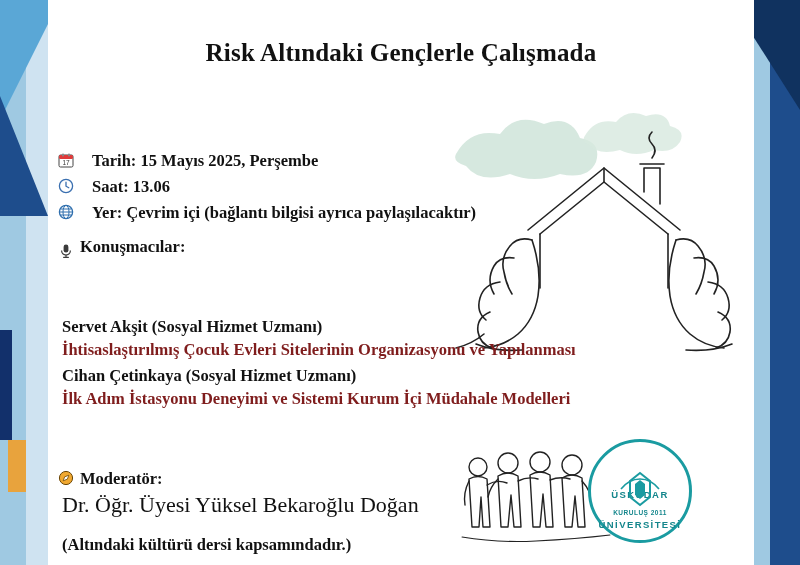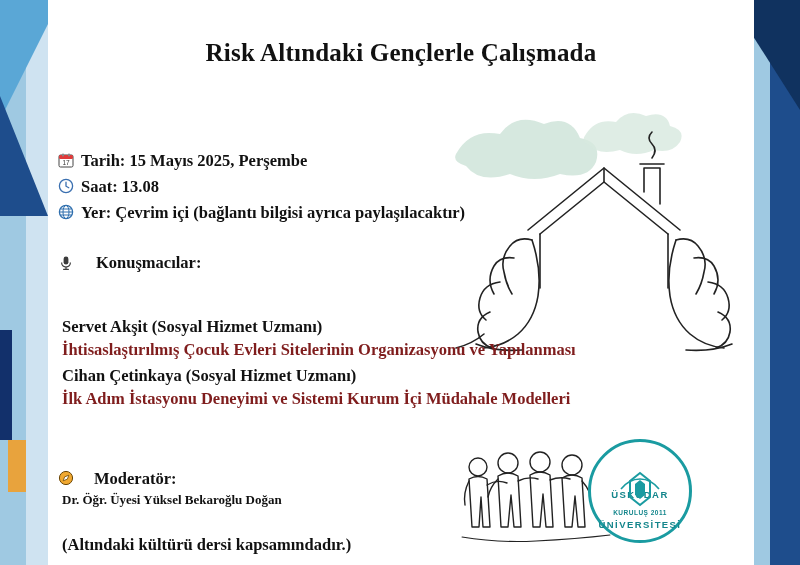--- a/index.html
+++ b/index.html
@@ -120,21 +120,21 @@
   
   .info-block {
     position: absolute;
     left: 10px;
     top: 150px;
     width: 560px;
   }
   .info-row {
     display: flex;
     align-items: baseline;
-    gap: 7px;
+    gap: 18px;
     margin-bottom: 5px;
   }
   .info-ico {
     width: 16px;
     height: 16px;
     flex: 0 0 16px;
     display: inline-block;
     position: relative;
     top: 2px;
   }
@@ -142,24 +142,24 @@
     font-family: "Liberation Serif", serif;
     font-size: 16.5px;
     font-weight: bold;
     color: #111111;
     white-space: nowrap;
   }
 
   .speakers-head {
     position: absolute;
     left: 10px;
-    top: 253px;
+    top: 237px;
     display: flex;
-    align-items: flex-start;
-    gap: 22px;
+    align-items: flex-end;
+    gap: 6px;
   }
 
   .speaker-block {
     position: absolute;
     left: 14px;
     width: 640px;
   }
   .sp1 { top: 315px; }
   .sp2 { top: 364px; }
   .sp-name {
@@ -176,29 +176,29 @@
     color: #7f1d1d;
     line-height: 1.42;
   }
 
   .moderator-head {
     position: absolute;
     left: 10px;
     top: 468px;
     display: flex;
     align-items: baseline;
-    gap: 20px;
+    gap: 6px;
   }
   .moderator-name {
     position: absolute;
     left: 14px;
     top: 492px;
     font-family: "Liberation Serif", serif;
-    font-size: 13px;
-    font-weight: bold;
+    font-size: 22px;
+    font-weight: normal;
     color: #111111;
   }
   .note {
     position: absolute;
     left: 14px;
     top: 535px;
     font-family: "Liberation Serif", serif;
     font-size: 16.5px;
     font-weight: bold;
     color: #111111;
@@ -349,21 +349,21 @@
         <span class="info-text">Tarih: 15 Mayıs 2025, Perşembe</span>
       </div>
 
       <div class="info-row">
         <span class="info-ico">
           <svg viewBox="0 0 16 16" width="16" height="16">
             <circle cx="8" cy="8" r="6.6" fill="#fff" stroke="#3a6fb0" stroke-width="1.3"></circle>
             <path d="M8 4.2 V8.2 L10.8 9.8" fill="none" stroke="#3a6fb0" stroke-width="1.3" stroke-linecap="round"></path>
           </svg>
         </span>
-        <span class="info-text">Saat: 13.08</span>
+        <span class="info-text">Saat: 13.06</span>
       </div>
 
       <div class="info-row">
         <span class="info-ico">
           <svg viewBox="0 0 16 16" width="16" height="16">
             <circle cx="8" cy="8" r="6.6" fill="#fff" stroke="#2f6fae" stroke-width="1.3"></circle>
             <ellipse cx="8" cy="8" rx="3" ry="6.6" fill="none" stroke="#2f6fae" stroke-width="1"></ellipse>
             <path d="M1.6 8 H14.4 M2.6 5 H13.4 M2.6 11 H13.4" stroke="#2f6fae" stroke-width="1" fill="none"></path>
           </svg>
         </span>

